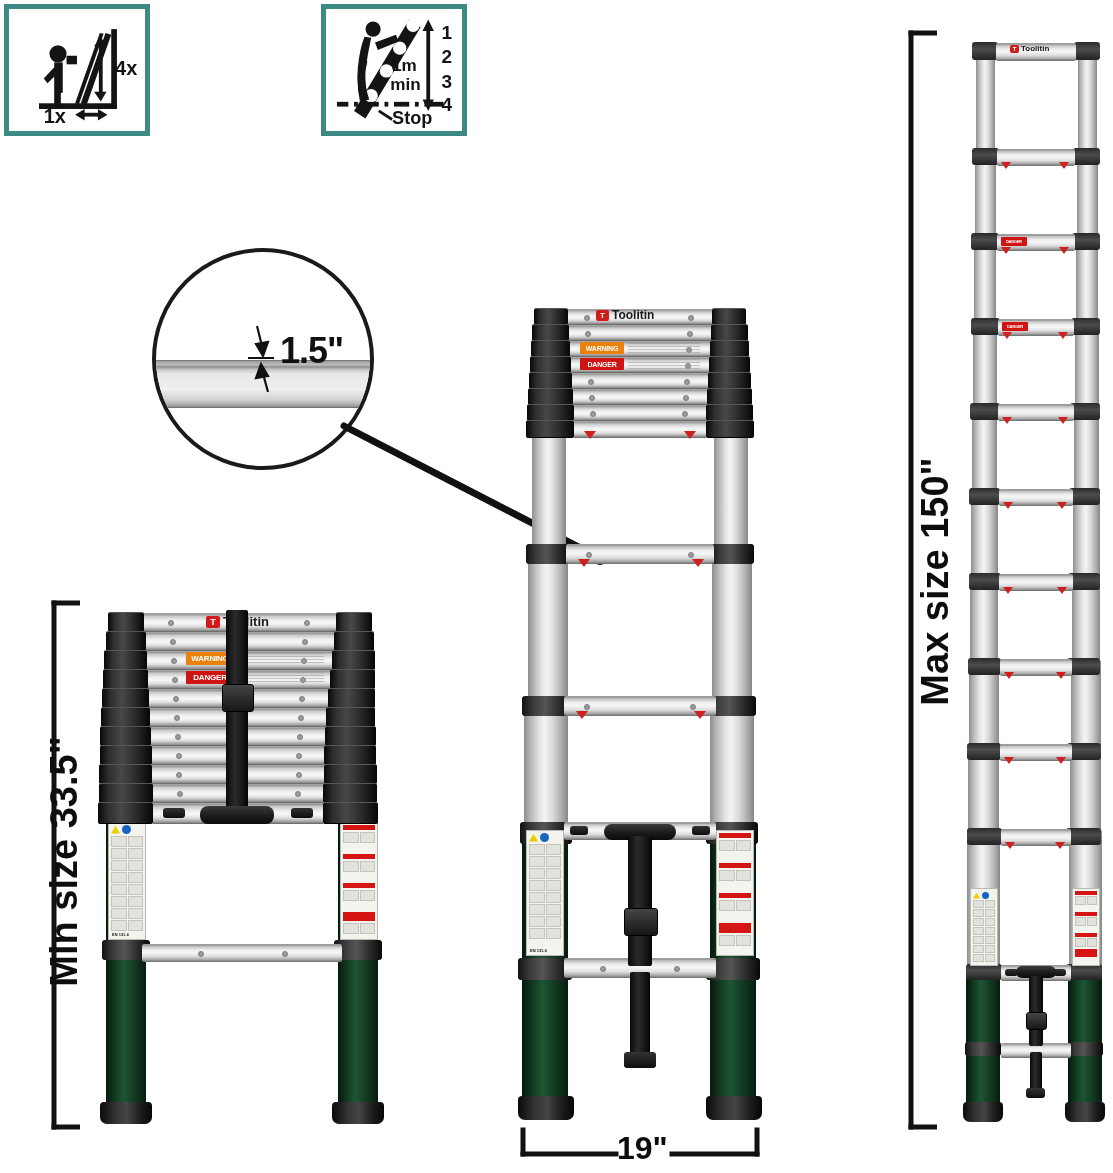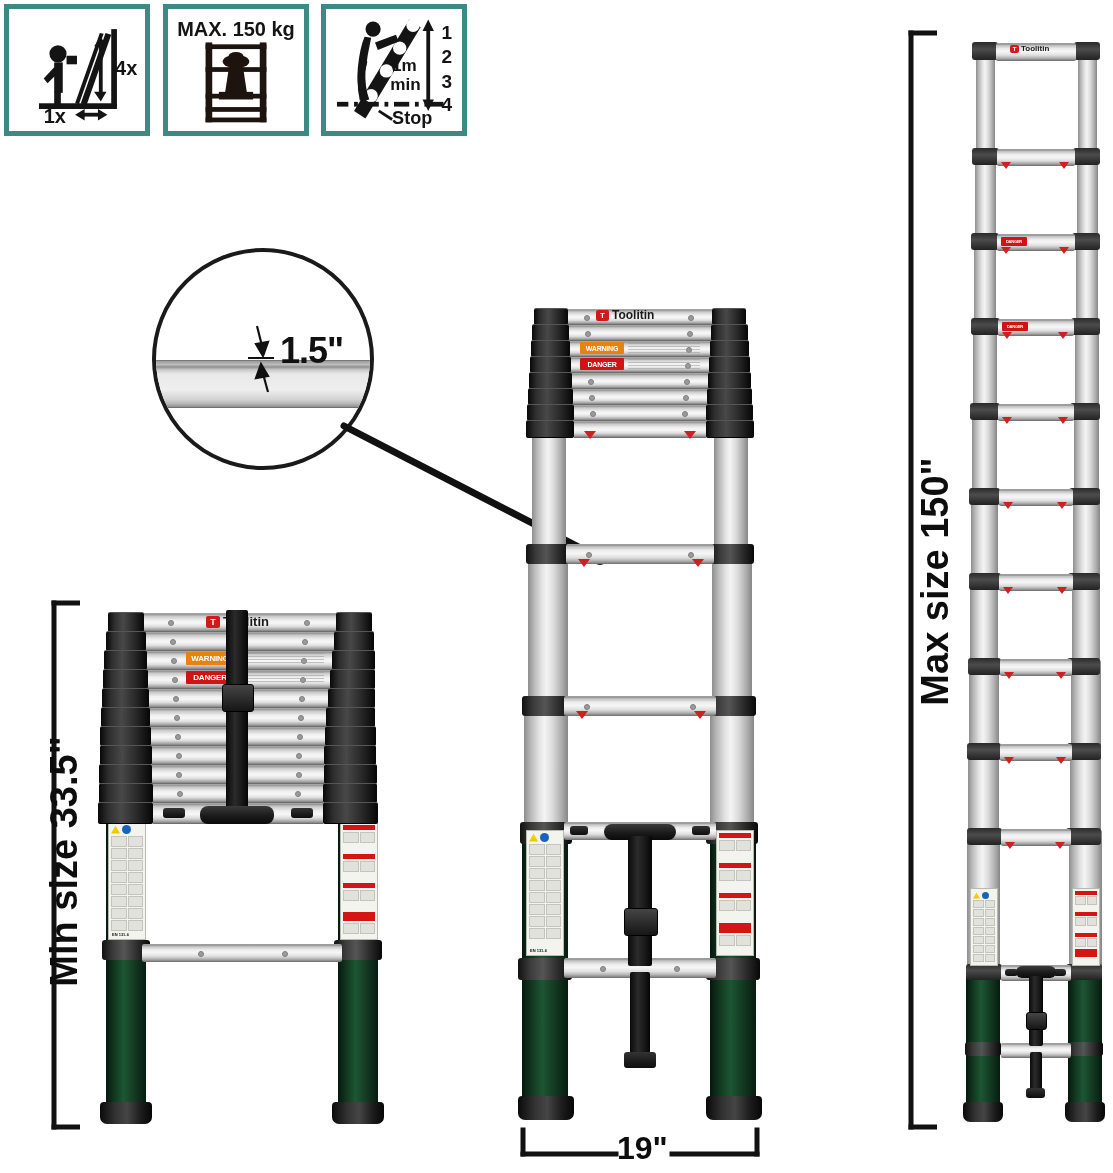--- a/index.html
+++ b/index.html
@@ -255,40 +255,20 @@
           <polygon points="66,108 76,102 76,114"></polygon>
           <polygon points="100,108 90,102 90,114"></polygon>
           <rect x="74" y="106" width="18" height="4"></rect>
         </g>
         <text x="108" y="66" font-family="Liberation Sans, sans-serif" font-size="21" font-weight="bold" fill="#141414">4x</text>
         <text x="33" y="117" font-family="Liberation Sans, sans-serif" font-size="21" font-weight="bold" fill="#141414">1x</text>
       </svg>
     </div>
   </div>
 
-  <div class="picto picto2">
-    <div class="picto-inner">
-      <svg class="pic-svg" viewBox="0 0 136 122">
-        <text x="68" y="25" text-anchor="middle" font-family="Liberation Sans, sans-serif" font-size="21" font-weight="bold" fill="#141414">MAX. 150 kg</text>
-        <g fill="#1d1410">
-          <rect x="36" y="32" width="7" height="84"></rect>
-          <rect x="93" y="32" width="7" height="84"></rect>
-          <rect x="36" y="34" width="64" height="5"></rect>
-          <rect x="36" y="58" width="64" height="5"></rect>
-          <rect x="36" y="86" width="64" height="5"></rect>
-          <rect x="36" y="100" width="64" height="5"></rect>
-          <rect x="36" y="111" width="64" height="5"></rect>
-          <path d="M56 88 L60 62 Q62 54 68 52 Q74 54 76 62 L80 88 Z"></path>
-          <ellipse cx="68" cy="52" rx="14" ry="7"></ellipse>
-          <ellipse cx="68" cy="47" rx="8" ry="5"></ellipse>
-          <rect x="50" y="84" width="36" height="8"></rect>
-        </g>
-      </svg>
-    </div>
-  </div>
 
   <div class="picto picto3">
     <div class="picto-inner">
       <svg class="pic-svg" viewBox="0 0 136 122">
         <g fill="#141414">
           <polygon points="26,104 84,8 96,16 38,112"></polygon>
           <circle cx="88" cy="14" r="7" fill="#fff"></circle>
           <circle cx="74" cy="38" r="7" fill="#fff"></circle>
           <circle cx="60" cy="62" r="7" fill="#fff"></circle>
           <circle cx="44" cy="88" r="7" fill="#fff"></circle>

